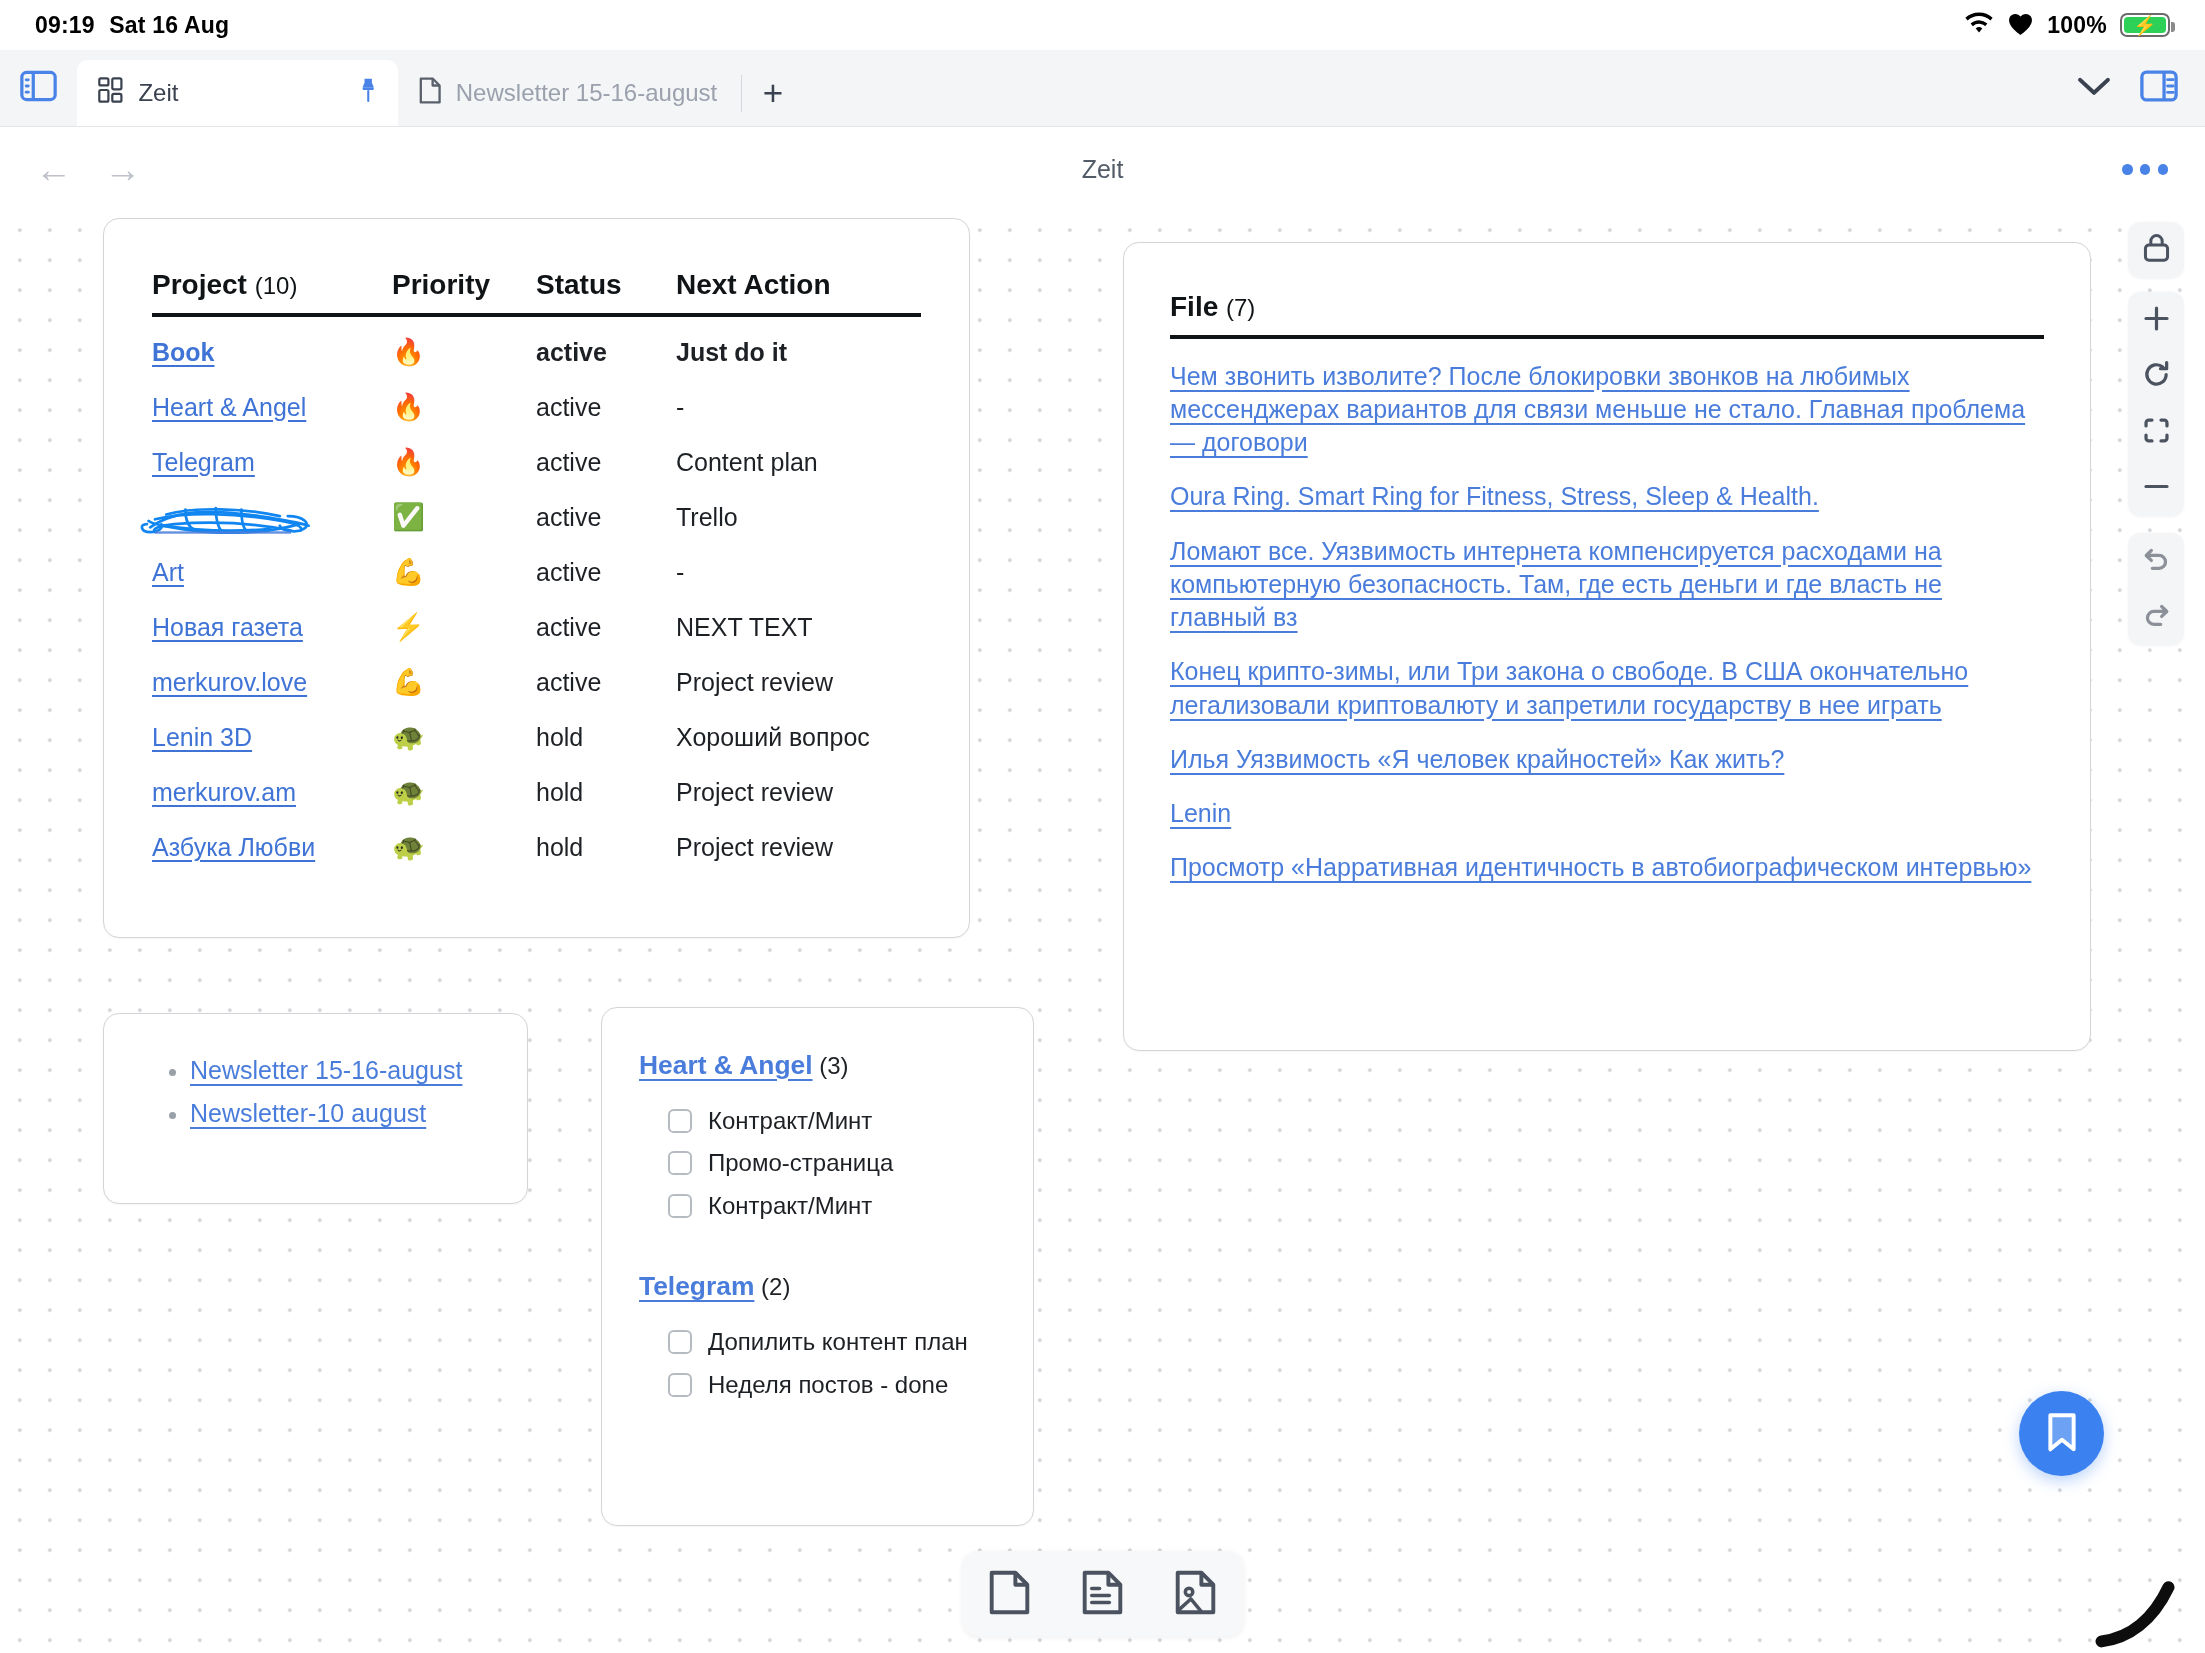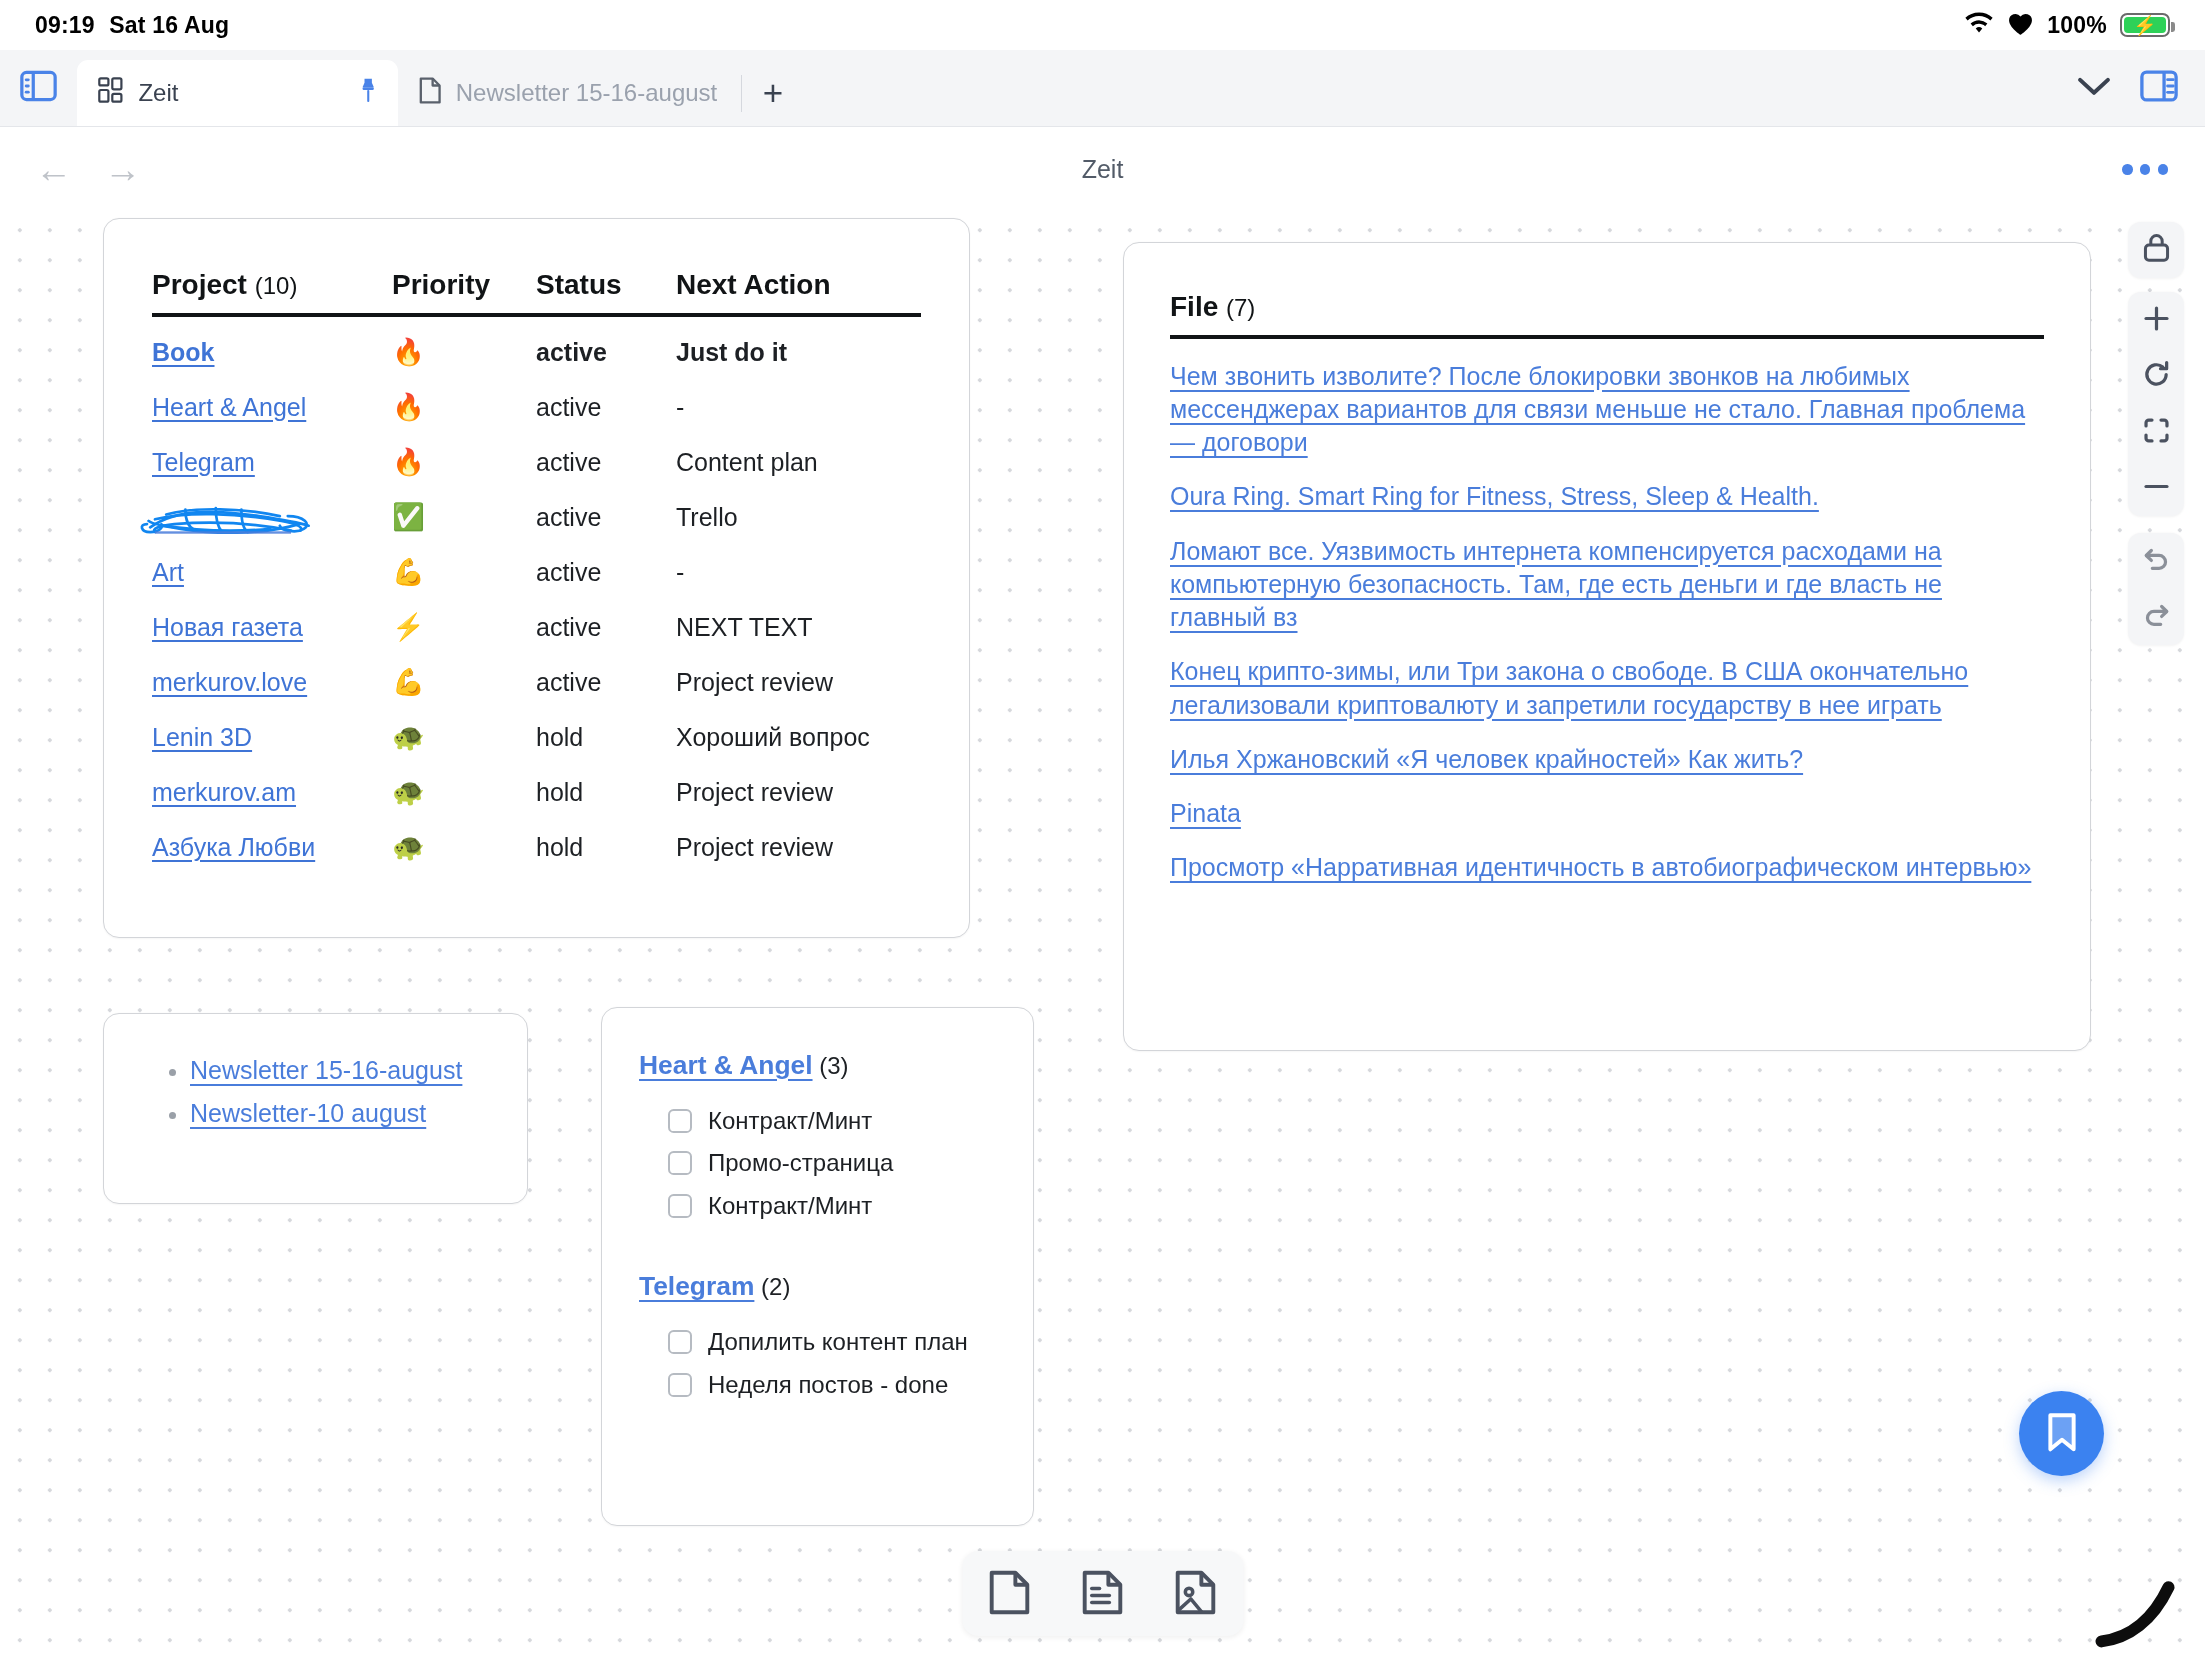--- a/index.html
+++ b/index.html
@@ -372,22 +372,22 @@
       <div class="file-inner">
         <div class="file-title">
           <span>File</span>
           <span class="cnt">(7)</span>
         </div>
         <div class="file-list" id="file-list">
             <span class="file-link">Чем звонить изволите? После блокировки звонков на любимых мессенджерах вариантов для связи меньше не стало. Главная проблема — договори</span>
             <span class="file-link">Oura Ring. Smart Ring for Fitness, Stress, Sleep &amp; Health.</span>
             <span class="file-link">Ломают все. Уязвимость интернета компенсируется расходами на компьютерную безопасность. Там, где есть деньги и где власть не главный вз</span>
             <span class="file-link">Конец крипто-зимы, или Три закона о свободе. В США окончательно легализовали криптовалюту и запретили государству в нее играть</span>
-            <span class="file-link">Илья Хржановский «Я человек крайностей»  Как жить?</span>
-            <span class="file-link">Pinata</span>
+            <span class="file-link">Илья Уязвимость «Я человек крайностей»  Как жить?</span>
+            <span class="file-link">Lenin</span>
             <span class="file-link">Просмотр «Нарративная идентичность в автобиографическом интервью»</span>
           </div>
       </div>
     </div>
 
     <div class="card" id="card-news">
       <div class="news-inner">
         <ul class="news-list" id="news-list">
             <li><span class="news-link">Newsletter 15-16-august</span></li>
             <li><span class="news-link">Newsletter-10 august</span></li>

